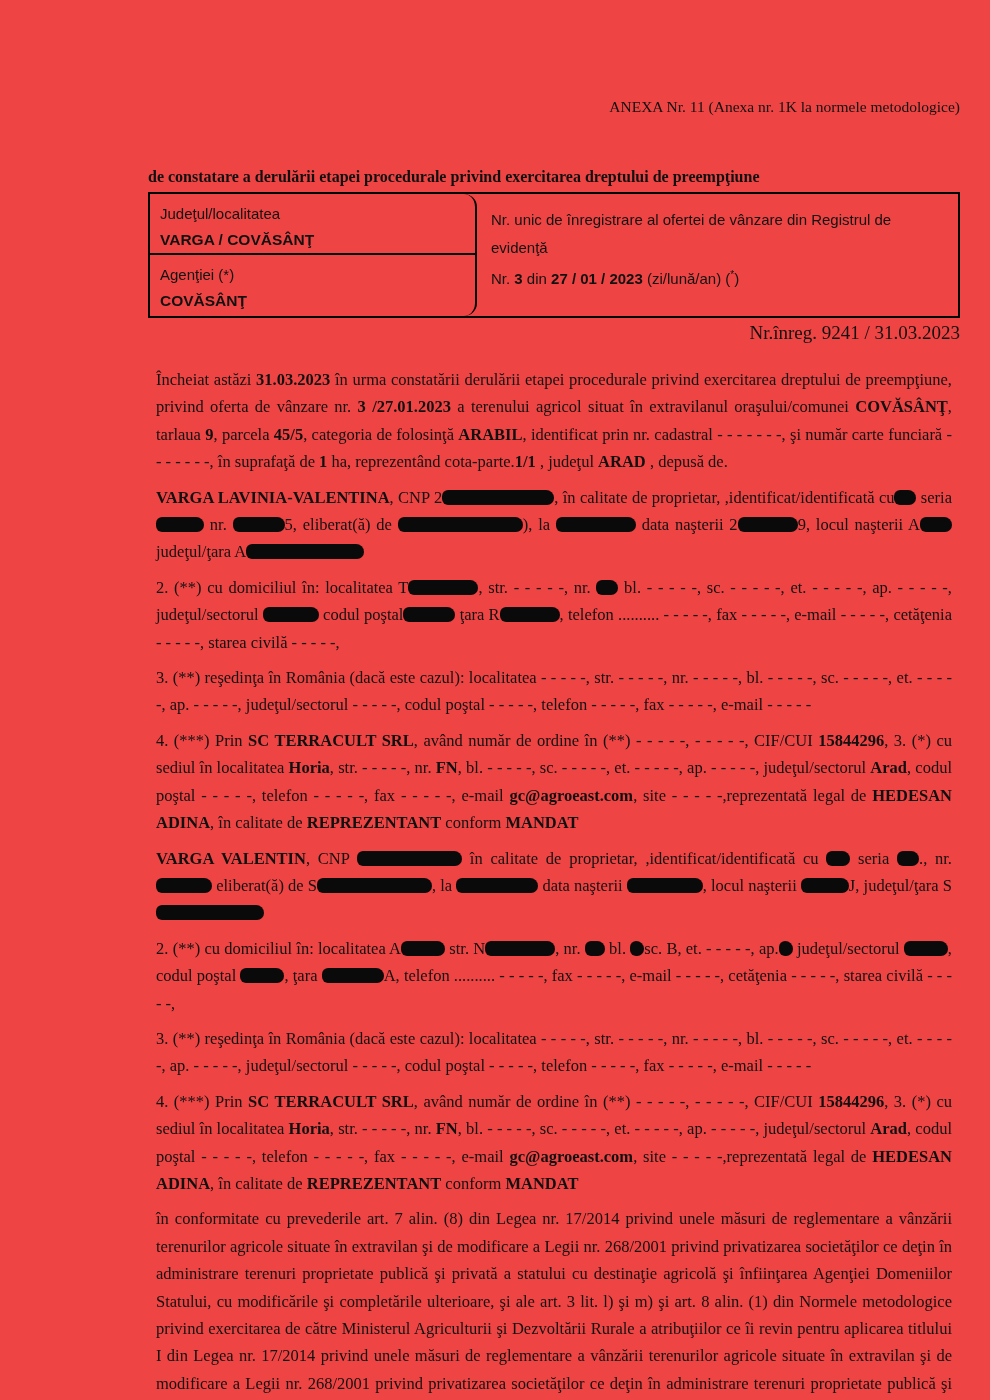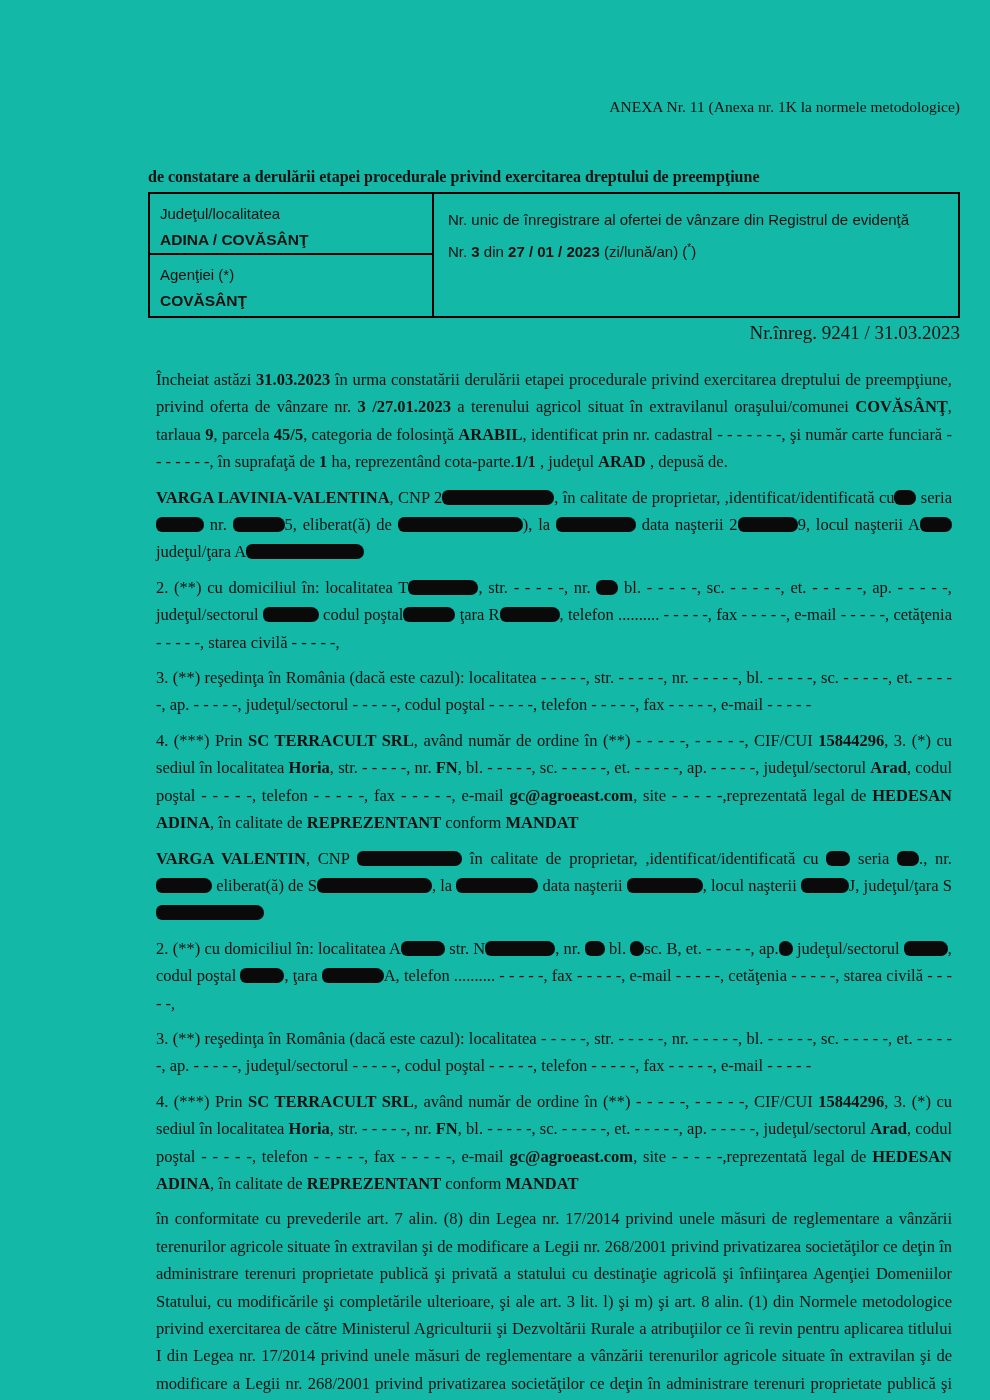--- a/index.html
+++ b/index.html
@@ -1,19 +1,19 @@
 <!DOCTYPE html>
 <html><head>
 <meta charset="utf-8">
 <style>
   html,body{margin:0;padding:0;background:#e8e8e8;}
   .page{
     position:relative;
     width:990px;height:1400px;
-    background:#14b8a6;
+    background:#ef4444;
     overflow:hidden;
     font-family:"Liberation Serif", serif;
     color:#111;
   }
   .anexa-note{
     position:absolute;top:98px;right:30px;
     font-size:15.5px;
     font-family:"Liberation Serif", serif;
   }
   .doc-title{
@@ -25,22 +25,22 @@
     text-align:left;font-weight:bold;font-size:16px;
   }
   .htable{
     position:absolute;top:192px;left:148px;width:812px;height:126px;
     border:2px solid #000;
     display:flex;box-sizing:border-box;
     font-family:"Liberation Sans", sans-serif;
     font-size:15px;
   }
   .htable .left-col{
-    width:284px;border-right:2px solid #000;box-sizing:border-box;
-    display:flex;flex-direction:column;
+    width:327px;border-right:2px solid #000;box-sizing:border-box;
+    display:flex;flex-direction:column;border-radius:13px;
   }
   .htable .cell{
     box-sizing:border-box;padding:7px 10px 0 10px;line-height:26px;
   }
   .htable .cell-top{height:61px;border-bottom:2px solid #000;}
   .htable .cell-bottom{flex:1;}
   .htable .cell-value{font-weight:bold;font-size:15.5px;}
   .htable .right-col{
     flex:1;box-sizing:border-box;padding:12px 14px 0 14px;line-height:27.5px;
   }
@@ -70,21 +70,21 @@
 <div class="page">
 
   <div class="anexa-note">ANEXA Nr. 11 (Anexa nr. 1K la normele metodologice)</div>
 
   <div class="doc-subtitle">de constatare a derulării etapei procedurale privind exercitarea dreptului de preempţiune</div>
 
   <div class="htable">
     <div class="left-col">
       <div class="cell cell-top">
         <div>Judeţul/localitatea</div>
-        <div class="cell-value">ADINA / COVĂSÂNŢ</div>
+        <div class="cell-value">VARGA / COVĂSÂNŢ</div>
       </div>
       <div class="cell cell-bottom">
         <div>Agenţiei (*)</div>
         <div class="cell-value">COVĂSÂNŢ</div>
       </div>
     </div>
     <div class="right-col">
       <div>Nr. unic de înregistrare al ofertei de vânzare din Registrul de evidenţă</div>
       <div>Nr. <b>3</b> din <b>27 / 01 / 2023</b> (zi/lună/an) (<sup>*</sup>)</div>
     </div>

